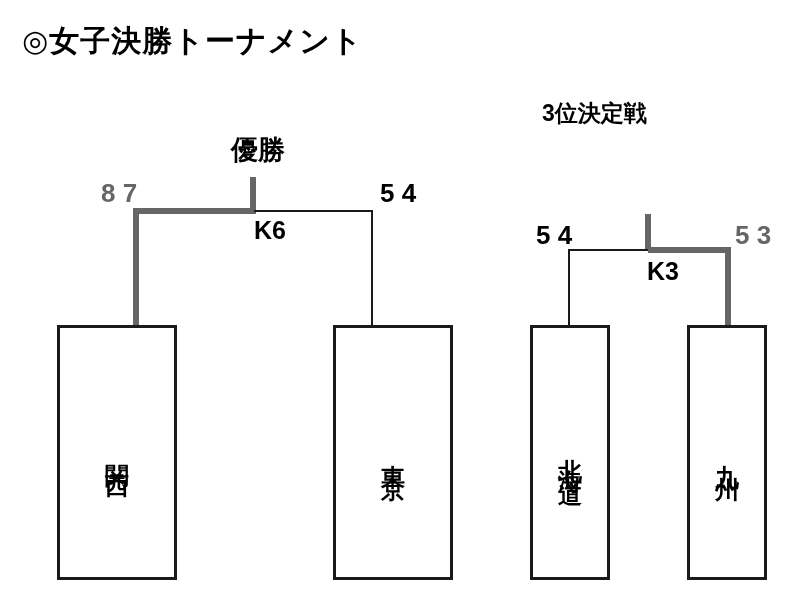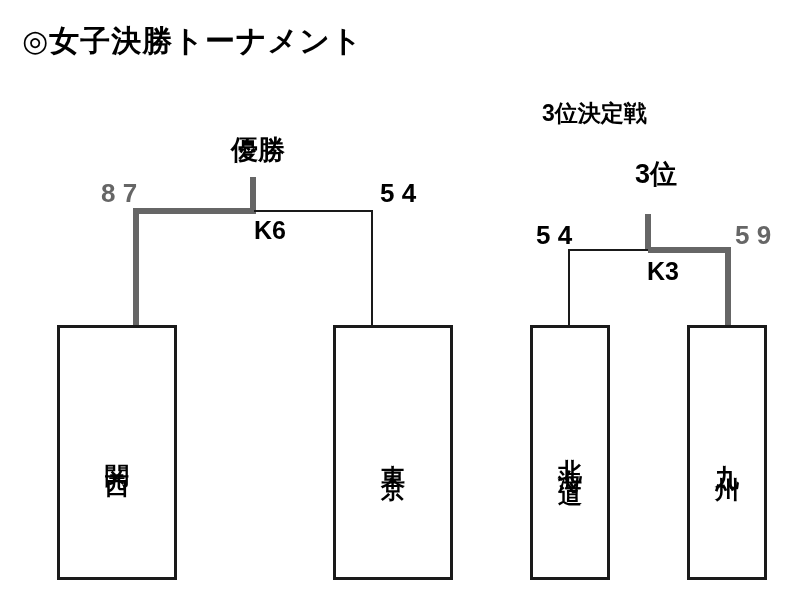--- a/index.html
+++ b/index.html
@@ -115,24 +115,23 @@
   <div class="abs match-code f-match">K6</div>
 
   <div class="abs team-box f-box-l">
     <span class="team-name">関西</span>
   </div>
   <div class="abs team-box f-box-r">
     <span class="team-name">東京</span>
   </div>
 
   <div class="abs heading t-heading">3位決定戦</div>
-  <div class="abs result-label t-result">3位</div>
 
   <div class="abs score t-score-l">5 4</div>
-  <div class="abs score winner t-score-r">5 9</div>
+  <div class="abs score winner t-score-r">5 3</div>
 
   <div class="abs line winner t-stub"></div>
   <div class="abs line t-hblack"></div>
   <div class="abs line winner t-hgray"></div>
   <div class="abs line t-vblack"></div>
   <div class="abs line winner t-vgray"></div>
 
   <div class="abs match-code t-match">K3</div>
 
   <div class="abs team-box t-box-l">

